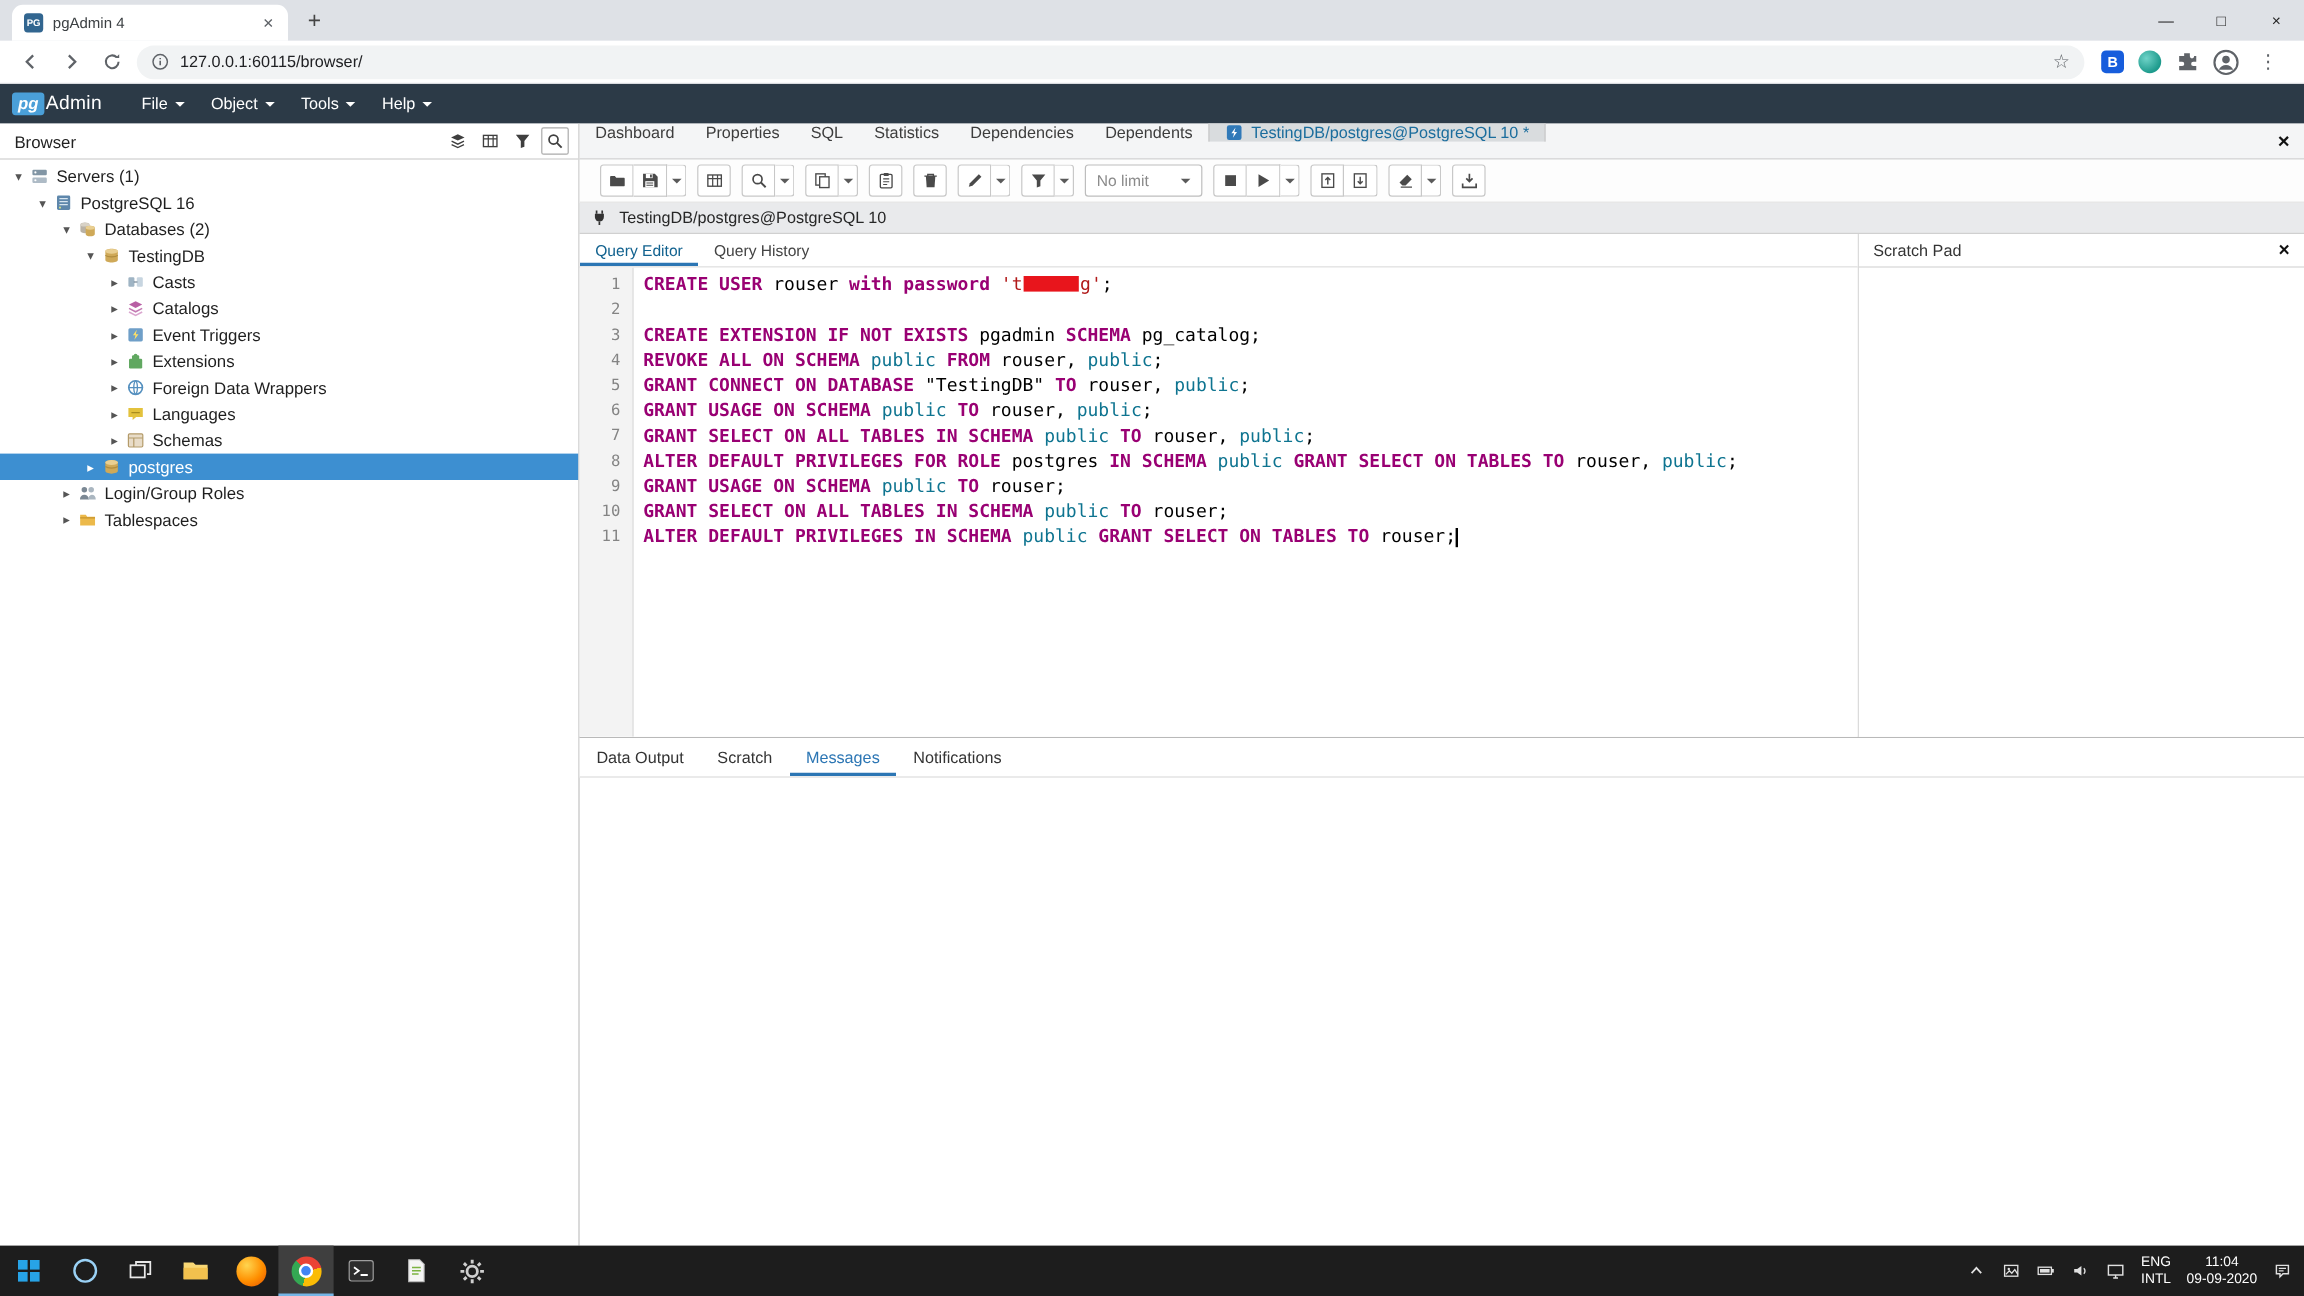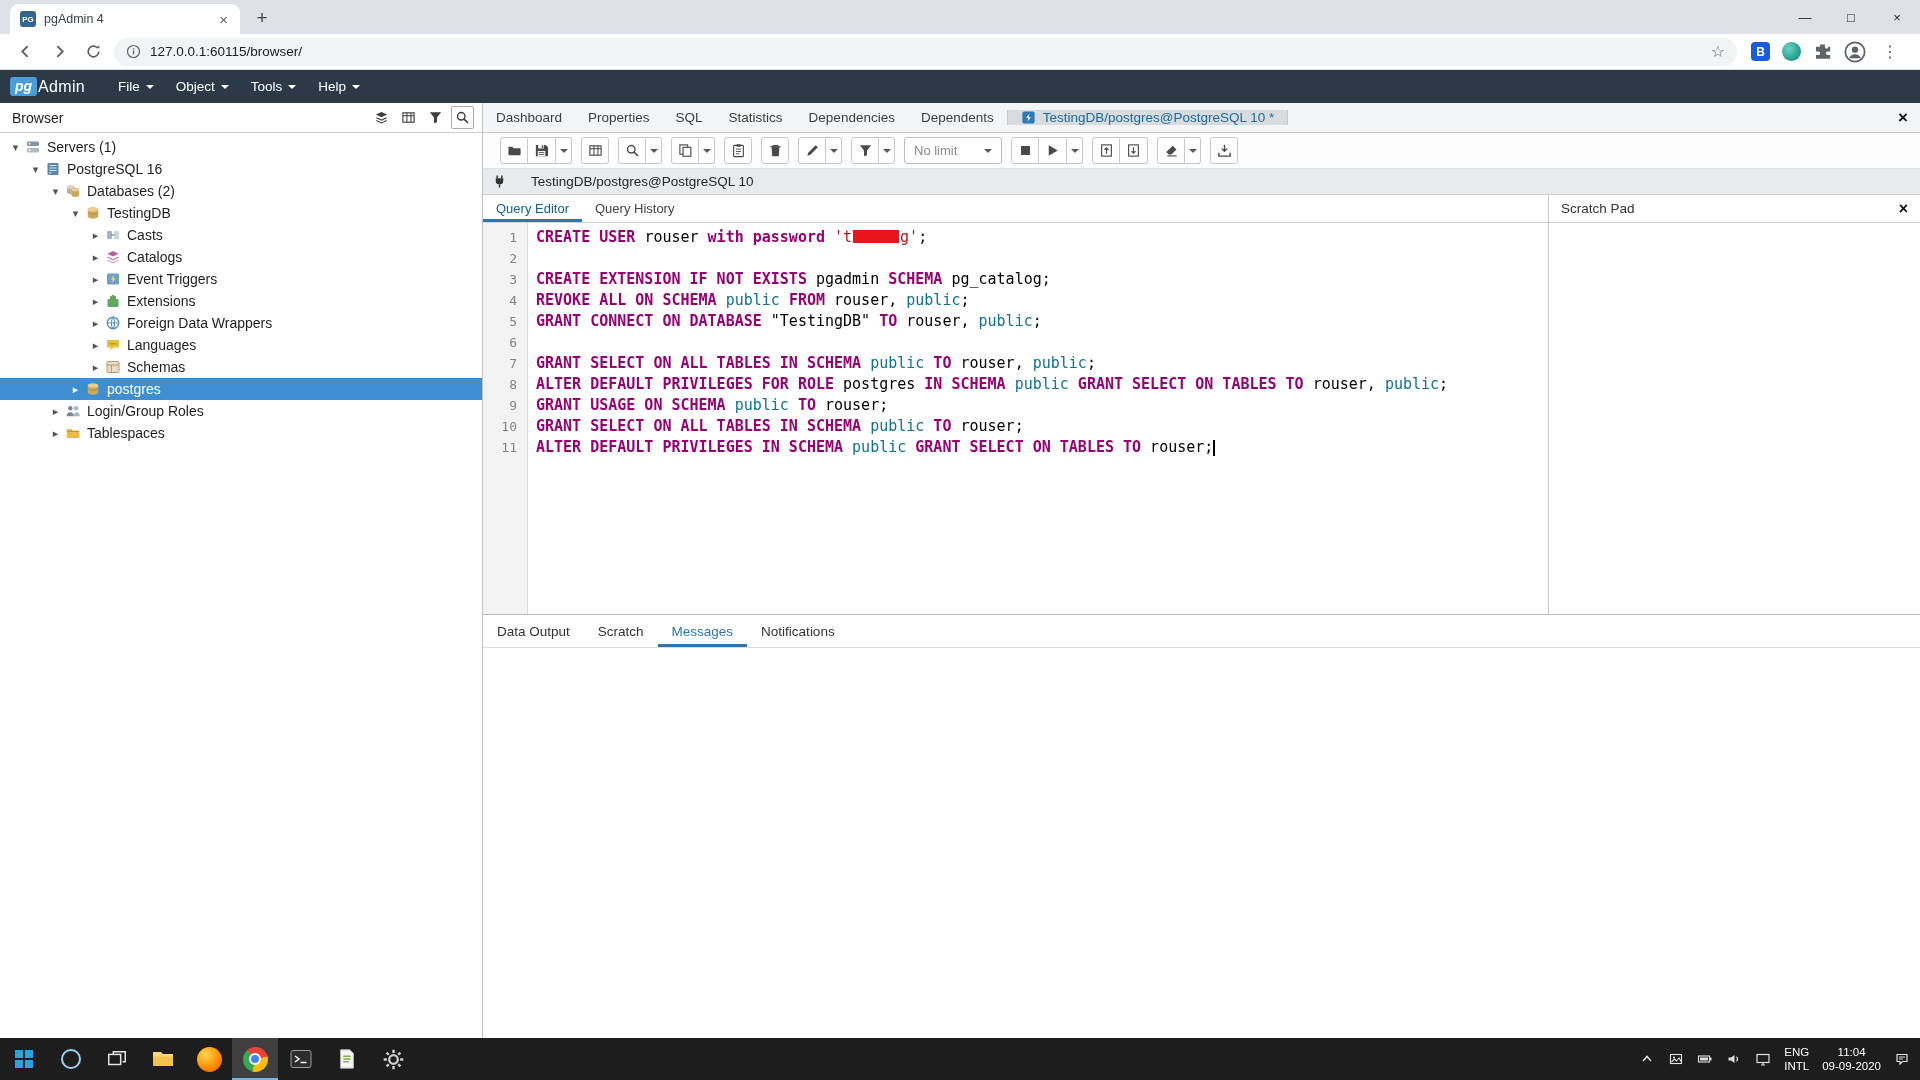--- a/index.html
+++ b/index.html
@@ -54,39 +54,39 @@
   .tree-row{height:22px;display:flex;align-items:center;font-size:14px;color:#1f1f1f}
   .tree-row.selected{background:#3d8fd1;color:#fff}
   .tree-arrow{width:15px;text-align:center;color:#555;font-size:11px;flex:none}
   .tree-row.selected .tree-arrow{color:#fff}
   .tree-icon{width:16px;height:16px;margin:0 6px 0 2px;flex:none}
   .tree-label{white-space:nowrap}
 
   
   .main{flex:1;display:flex;flex-direction:column;min-width:0}
   .main-tabs{height:30px;display:flex;align-items:stretch;background:#f4f5f6;border-bottom:1px solid #c9c9c9;flex:none}
-  .mtabs-list{display:flex;align-items:center;flex:1;min-width:0}
+  .mtabs-list{display:flex;align-items:flex-start;flex:1;min-width:0}
   .mtab{display:flex;align-items:center;padding:0 13px;font-size:13.5px;color:#3d3d3d;white-space:nowrap}
   .mtab.active{background:#d9dcde;color:#1b6d9d;gap:7px;border-left:1px solid #c9c9c9;border-right:1px solid #c9c9c9}
   .mtab.active .icon-wrap{width:15px;height:15px}
   .mtabs-close{width:34px;display:flex;align-items:center;justify-content:center;color:#111;font-size:17px;font-weight:bold}
 
   .qt-toolbar{height:36px;display:flex;align-items:center;padding-left:17px;gap:9px;background:#fdfdfd;border-bottom:1px solid #e2e2e2;flex:none}
   .btn-group{display:flex}
   .tb-btn{height:27px;min-width:28px;background:#fff;border:1px solid #c8c8c8;display:flex;align-items:center;justify-content:center;color:#4a4a4a;padding:0 5px}
   .btn-group .tb-btn + .tb-btn{border-left:none}
   .btn-group > :first-child{border-radius:3px 0 0 3px}
   .btn-group > :last-child{border-radius:0 3px 3px 0}
   .btn-group > :only-child{border-radius:3px}
   .tb-btn .icon-wrap{width:15px;height:15px}
   .tb-caret{min-width:16px;width:16px;padding:0}
   .caret-down{width:0;height:0;border-left:4px solid transparent;border-right:4px solid transparent;border-top:4px solid #5a5a5a}
   .limit-select{height:27px;width:98px;border:1px solid #bdbdbd;border-radius:3px;display:flex;align-items:center;justify-content:space-between;padding:0 9px;font-size:13px;color:#8a8a8a;background:#fff}
 
-  .conn-bar{height:26px;background:#e9eaec;border-bottom:1px solid #d0d0d0;display:flex;align-items:center;padding-left:9px;gap:24px;font-size:13.5px;color:#272727;flex:none}
+  .conn-bar{height:26px;background:#e9eaec;border-bottom:1px solid #d0d0d0;display:flex;align-items:center;padding-left:9px;gap:9px;font-size:13.5px;color:#272727;flex:none}
   .conn-bar .icon-wrap{width:15px;height:15px;color:#333}
 
   .editor-region{height:420px;display:flex;border-bottom:1px solid #b9b9b9;flex:none;min-width:0}
   .editor-col{flex:1;display:flex;flex-direction:column;min-width:0;border-right:1px solid #c9c9c9}
   .pane-tabs{height:28px;display:flex;align-items:stretch;border-bottom:1px solid #d6d6d6;background:#fff;flex:none}
   .ptab{display:flex;align-items:center;padding:0 13px;font-size:13px;color:#444}
   .ptab.active{color:#12628f;box-shadow:inset 0 -3px 0 #2c76b4}
   .code{flex:1;position:relative;font-family:"DejaVu Sans Mono",monospace;font-size:15px;overflow:hidden;background:#fff}
   .code::before{content:"";position:absolute;top:0;left:0;bottom:0;width:44px;background:#f3f3f3;border-right:1px solid #ddd}
   .code-inner{position:relative;padding-top:4px}
@@ -651,20 +651,21 @@
                 <div class="code-row">
                   <div class="gutter-num">4</div>
                   <div class="code-text"><span class="tok-kw">REVOKE ALL ON SCHEMA </span><span class="tok-tp">public </span><span class="tok-kw">FROM </span><span class="tok-id">rouser</span><span class="tok-pl">, </span><span class="tok-tp">public</span><span class="tok-pl">;</span></div>
                 </div>
                 <div class="code-row">
                   <div class="gutter-num">5</div>
                   <div class="code-text"><span class="tok-kw">GRANT CONNECT ON DATABASE </span><span class="tok-id">"TestingDB" </span><span class="tok-kw">TO </span><span class="tok-id">rouser</span><span class="tok-pl">, </span><span class="tok-tp">public</span><span class="tok-pl">;</span></div>
                 </div>
                 <div class="code-row">
                   <div class="gutter-num">6</div>
+                  <div class="code-text"><span class="tok-kw">GRANT USAGE ON SCHEMA </span><span class="tok-tp">public </span><span class="tok-kw">TO </span><span class="tok-id">rouser</span><span class="tok-pl">, </span><span class="tok-tp">public</span><span class="tok-pl">;</span></div>
                 </div>
                 <div class="code-row">
                   <div class="gutter-num">7</div>
                   <div class="code-text"><span class="tok-kw">GRANT SELECT ON ALL TABLES IN SCHEMA </span><span class="tok-tp">public </span><span class="tok-kw">TO </span><span class="tok-id">rouser</span><span class="tok-pl">, </span><span class="tok-tp">public</span><span class="tok-pl">;</span></div>
                 </div>
                 <div class="code-row">
                   <div class="gutter-num">8</div>
                   <div class="code-text"><span class="tok-kw">ALTER DEFAULT PRIVILEGES FOR ROLE </span><span class="tok-id">postgres </span><span class="tok-kw">IN SCHEMA </span><span class="tok-tp">public </span><span class="tok-kw">GRANT SELECT ON TABLES TO </span><span class="tok-id">rouser</span><span class="tok-pl">, </span><span class="tok-tp">public</span><span class="tok-pl">;</span></div>
                 </div>
                 <div class="code-row">

